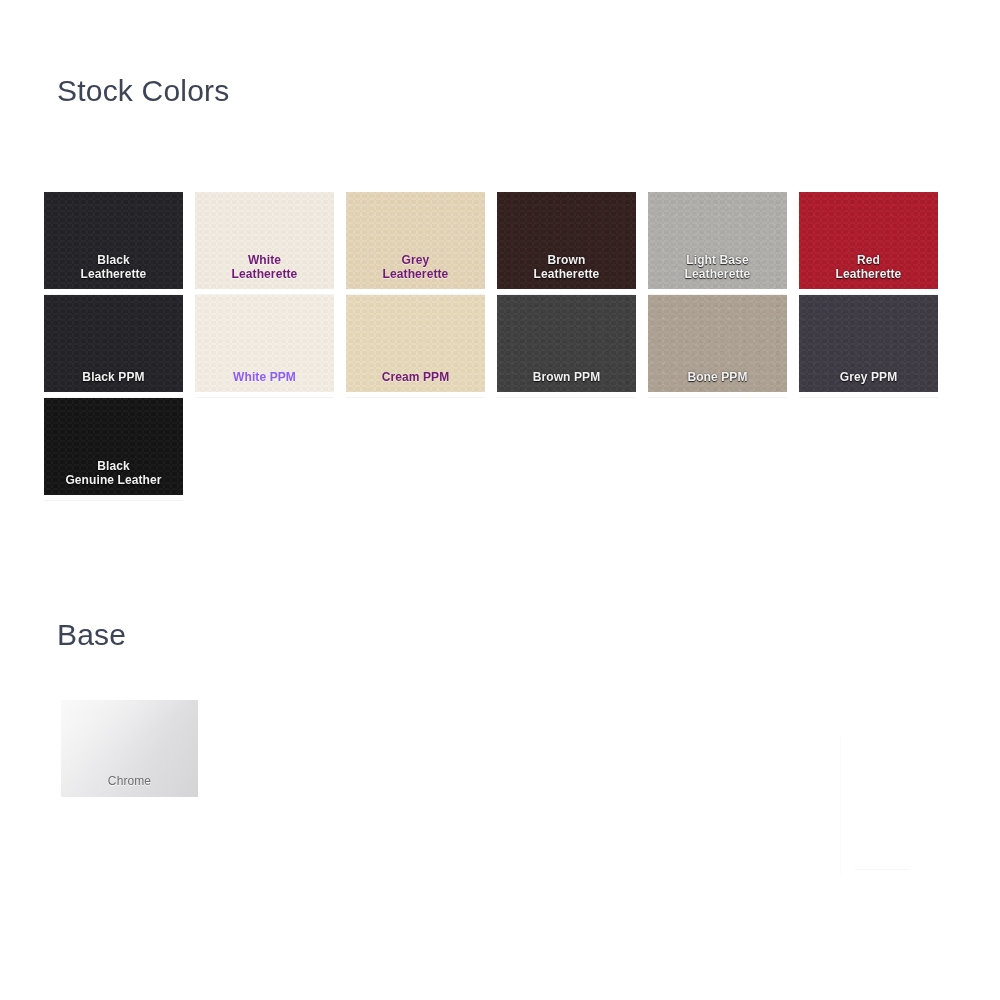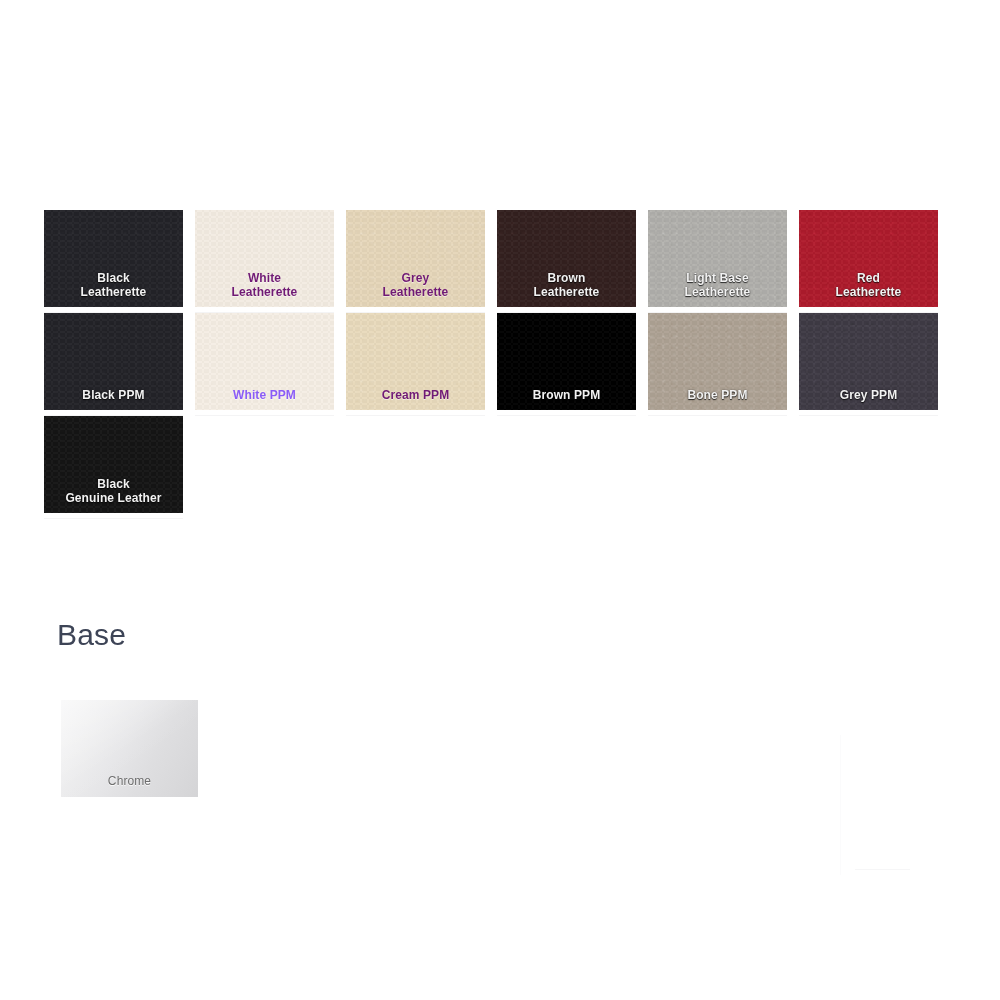--- a/index.html
+++ b/index.html
@@ -31,21 +31,21 @@
     line-height: 1;
     white-space: nowrap;
   }
   #stock-colors-title { left: 57px; top: 76px; }
   #base-title        { left: 57px; top: 620px; }
 
   
   .swatch-grid {
     position: absolute;
     left: 44px;
-    top: 210px;
+    top: 192px;
     width: 935px;
   }
   .swatch-row {
     display: flex;
     gap: 12px;
     margin-bottom: 6px;
   }
   .swatch-cell {
     width: 139px;
     height: 97px;
@@ -178,20 +178,21 @@
     width: 55px;
     height: 1px;
     background: #f6f6f7;
   }
 </style>
 </head>
 <body>
 
 <div class="page">
 
+  <div class="section-title" id="stock-colors-title">Stock Colors</div>
 
   <div class="swatch-grid">
 
     <div class="swatch-row">
       <div class="swatch-cell">
         <div class="swatch" style="background-color:#232328">
           <div class="swatch-label label-light">
             <span>Black</span><br>
             <span>Leatherette</span>
           </div>
@@ -266,21 +267,21 @@
       </div>
 
       <div class="swatch-cell">
         <div class="swatch" style="background-color:#e8dabc">
           <div class="swatch-label label-dark">Cream PPM</div>
         </div>
         <div class="cell-rule"></div>
       </div>
 
       <div class="swatch-cell">
-        <div class="swatch" style="background-color:#000000">
+        <div class="swatch" style="background-color:#404040">
           <div class="swatch-label label-light">Brown PPM</div>
         </div>
         <div class="cell-rule"></div>
       </div>
 
       <div class="swatch-cell">
         <div class="swatch" style="background-color:#aea294">
           <div class="swatch-label label-light">Bone PPM</div>
         </div>
         <div class="cell-rule"></div>

